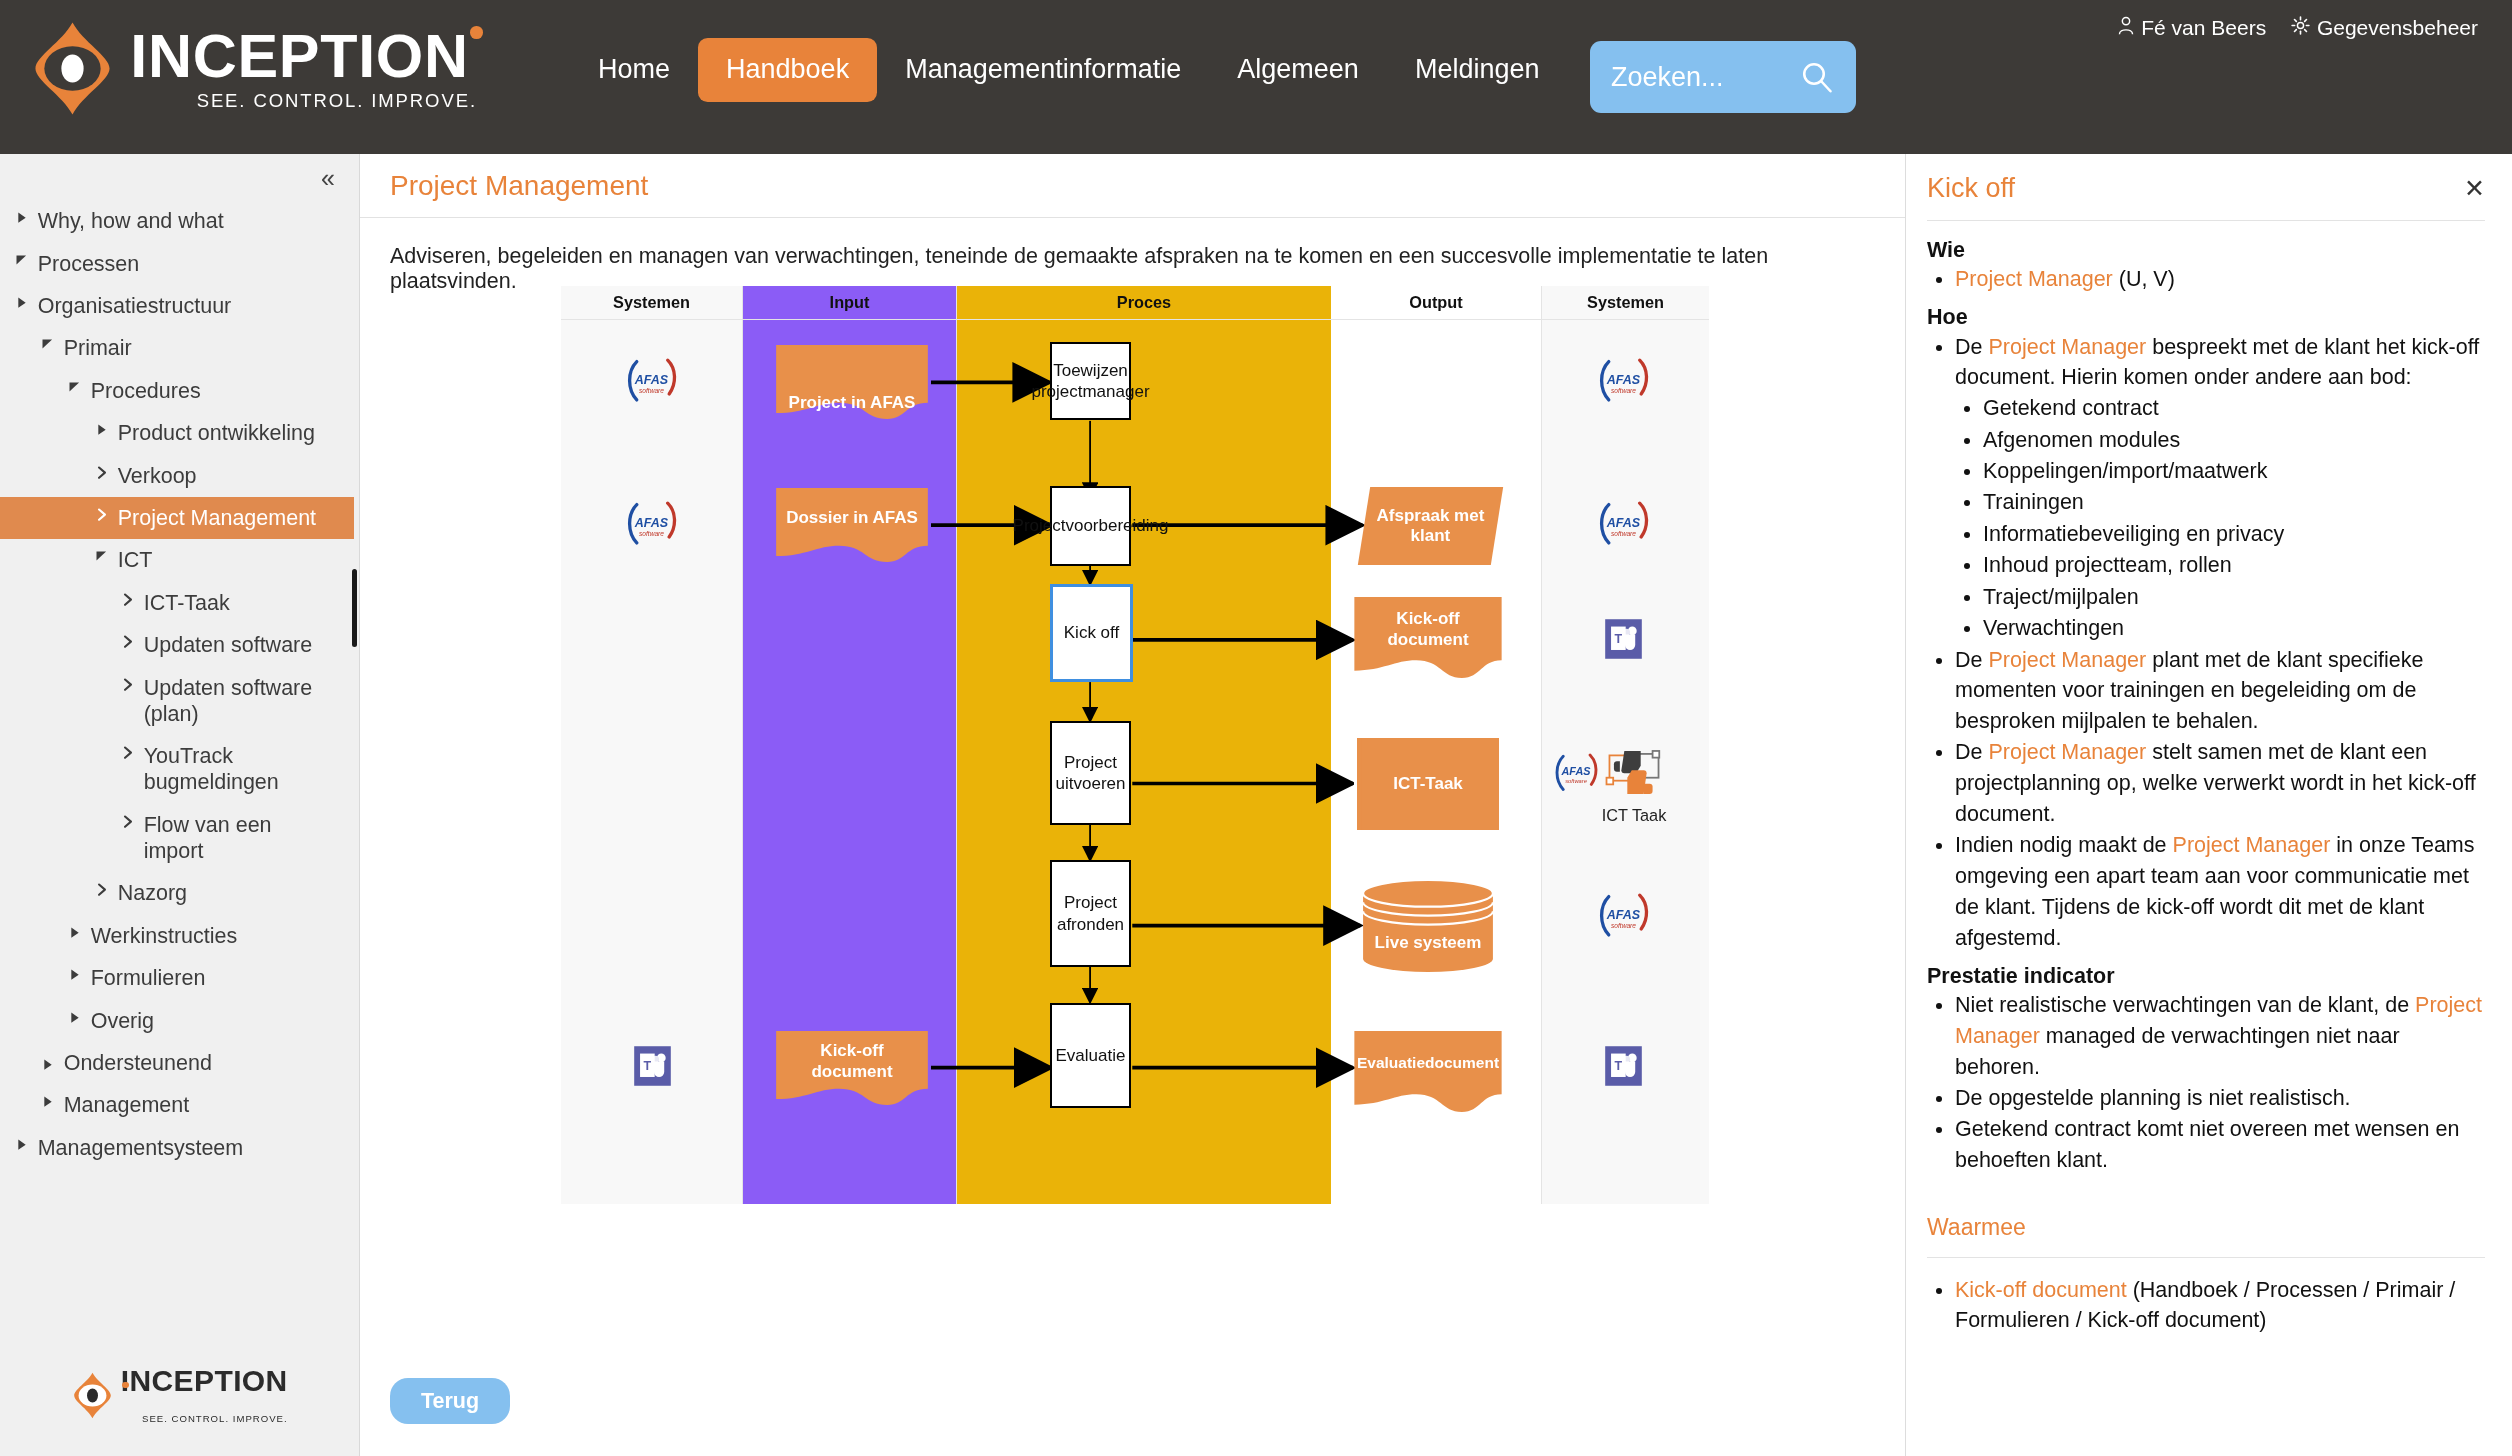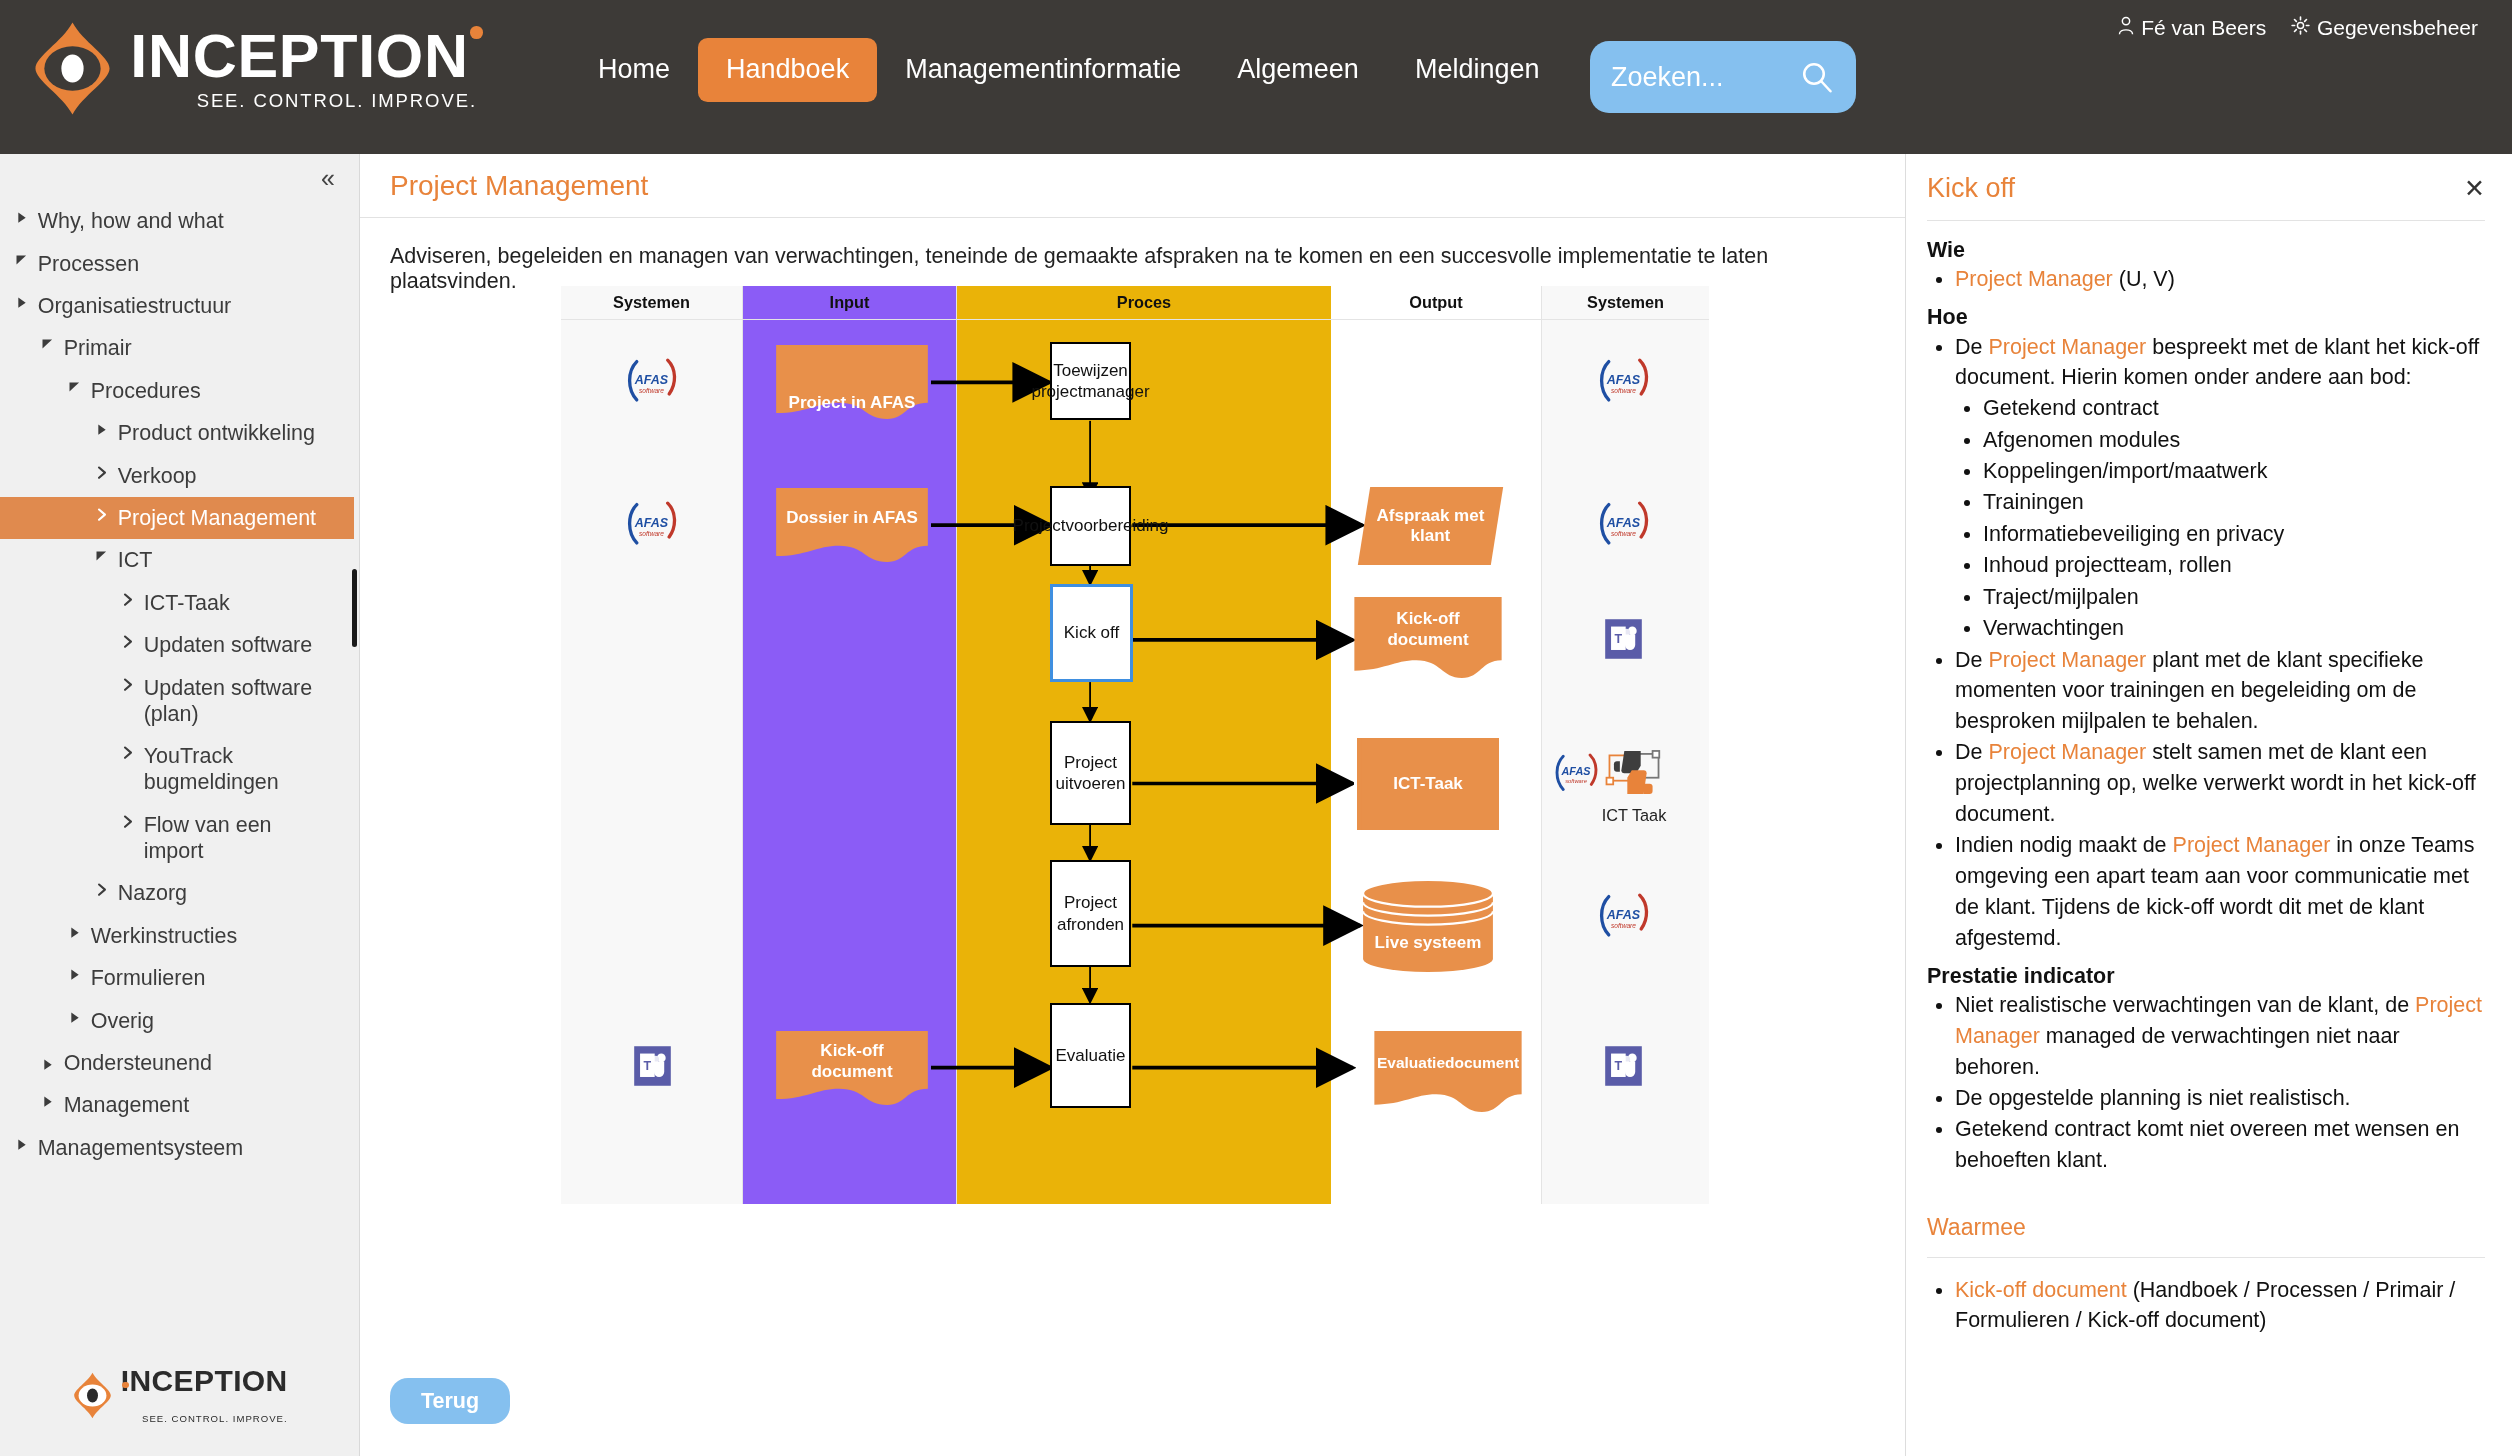--- a/index.html
+++ b/index.html
@@ -34,21 +34,21 @@
 
   .nav { position: absolute; left: 570px; top: 38px; display: flex; align-items: center; gap: 0; }
   .nav-item {
     color: #ffffff; font-size: 27px; padding: 16.3px 28px; border-radius: 9.6px;
     cursor: pointer; white-space: nowrap;
   }
   .nav-item.active { background: #e8833a; }
 
   .search-box {
     position: absolute; left: 1590px; top: 41px; width: 266px; height: 72px;
-    background: #85c0ef; border-radius: 19px; display: flex; align-items: center;
+    background: #85c0ef; border-radius: 11px; display: flex; align-items: center;
     padding: 0 21px; justify-content: space-between; cursor: text;
   }
   .search-placeholder { color: #ffffff; font-size: 27px; }
   .search-ic { width: 36px; height: 36px; }
 
   .acct { position: absolute; right: 34px; top: 16.3px; display: flex; align-items: center; gap: 25px; }
   .acct-item { display: flex; align-items: center; gap: 6.7px; color: #ffffff; font-size: 21px; cursor: pointer; }
 
   
   .sidebar {
@@ -581,21 +581,21 @@
     </div>
     <div class="shape" style="left:802px; top:594px; width:130px; height:92px;">
       <svg width="130" height="92" viewBox="0 0 175 124" style="position:absolute;left:0;top:0;">
         <path d="M0 18 a87.5 18 0 0 1 175 0 v88 a87.5 18 0 0 1 -175 0 z" fill="#e8904a"></path>
         <ellipse cx="87.5" cy="18" rx="87.5" ry="18" fill="#e8904a" stroke="#fff" stroke-width="3"></ellipse>
         <path d="M0 30 a87.5 18 0 0 0 175 0" fill="none" stroke="#fff" stroke-width="3"></path>
         <path d="M0 42 a87.5 18 0 0 0 175 0" fill="none" stroke="#fff" stroke-width="3"></path>
       </svg>
       <div class="db-label">Live systeem</div>
     </div>
-    <div class="shape" style="left:793px; top:745px; width:148px; height:81px;margin-left:20px;">
+    <div class="shape" style="left:793px; top:745px; width:148px; height:81px;">
       <svg width="148" height="81" viewBox="0 0 200 110" style="position:absolute;left:0;top:0;">
           <path d="M0 0 H200 V86 C172 86 172 110 146 110 C118 110 118 86 84 86 C54 86 40 100 0 100 Z" fill="#e8904a"></path>
         </svg>
       <div class="doc-shape" style="position:absolute;left:0;top:0;width:148px;height:65px;background:transparent;font-size:15.5px;">Evaluatiedocument</div>
     </div>
 
     <div class="shape" style="left:1036px; top:68px; width:53px; height:55px;">
       <svg width="53" height="55" viewBox="0 0 72 74">
           <path d="M58 8 C70 20 70 40 60 54" fill="none" stroke="#c0392b" stroke-width="4.5" stroke-linecap="round"></path>
           <path d="M16 10 C3 23 3 48 16 62" fill="none" stroke="#1f4fa3" stroke-width="4.5" stroke-linecap="round"></path>

